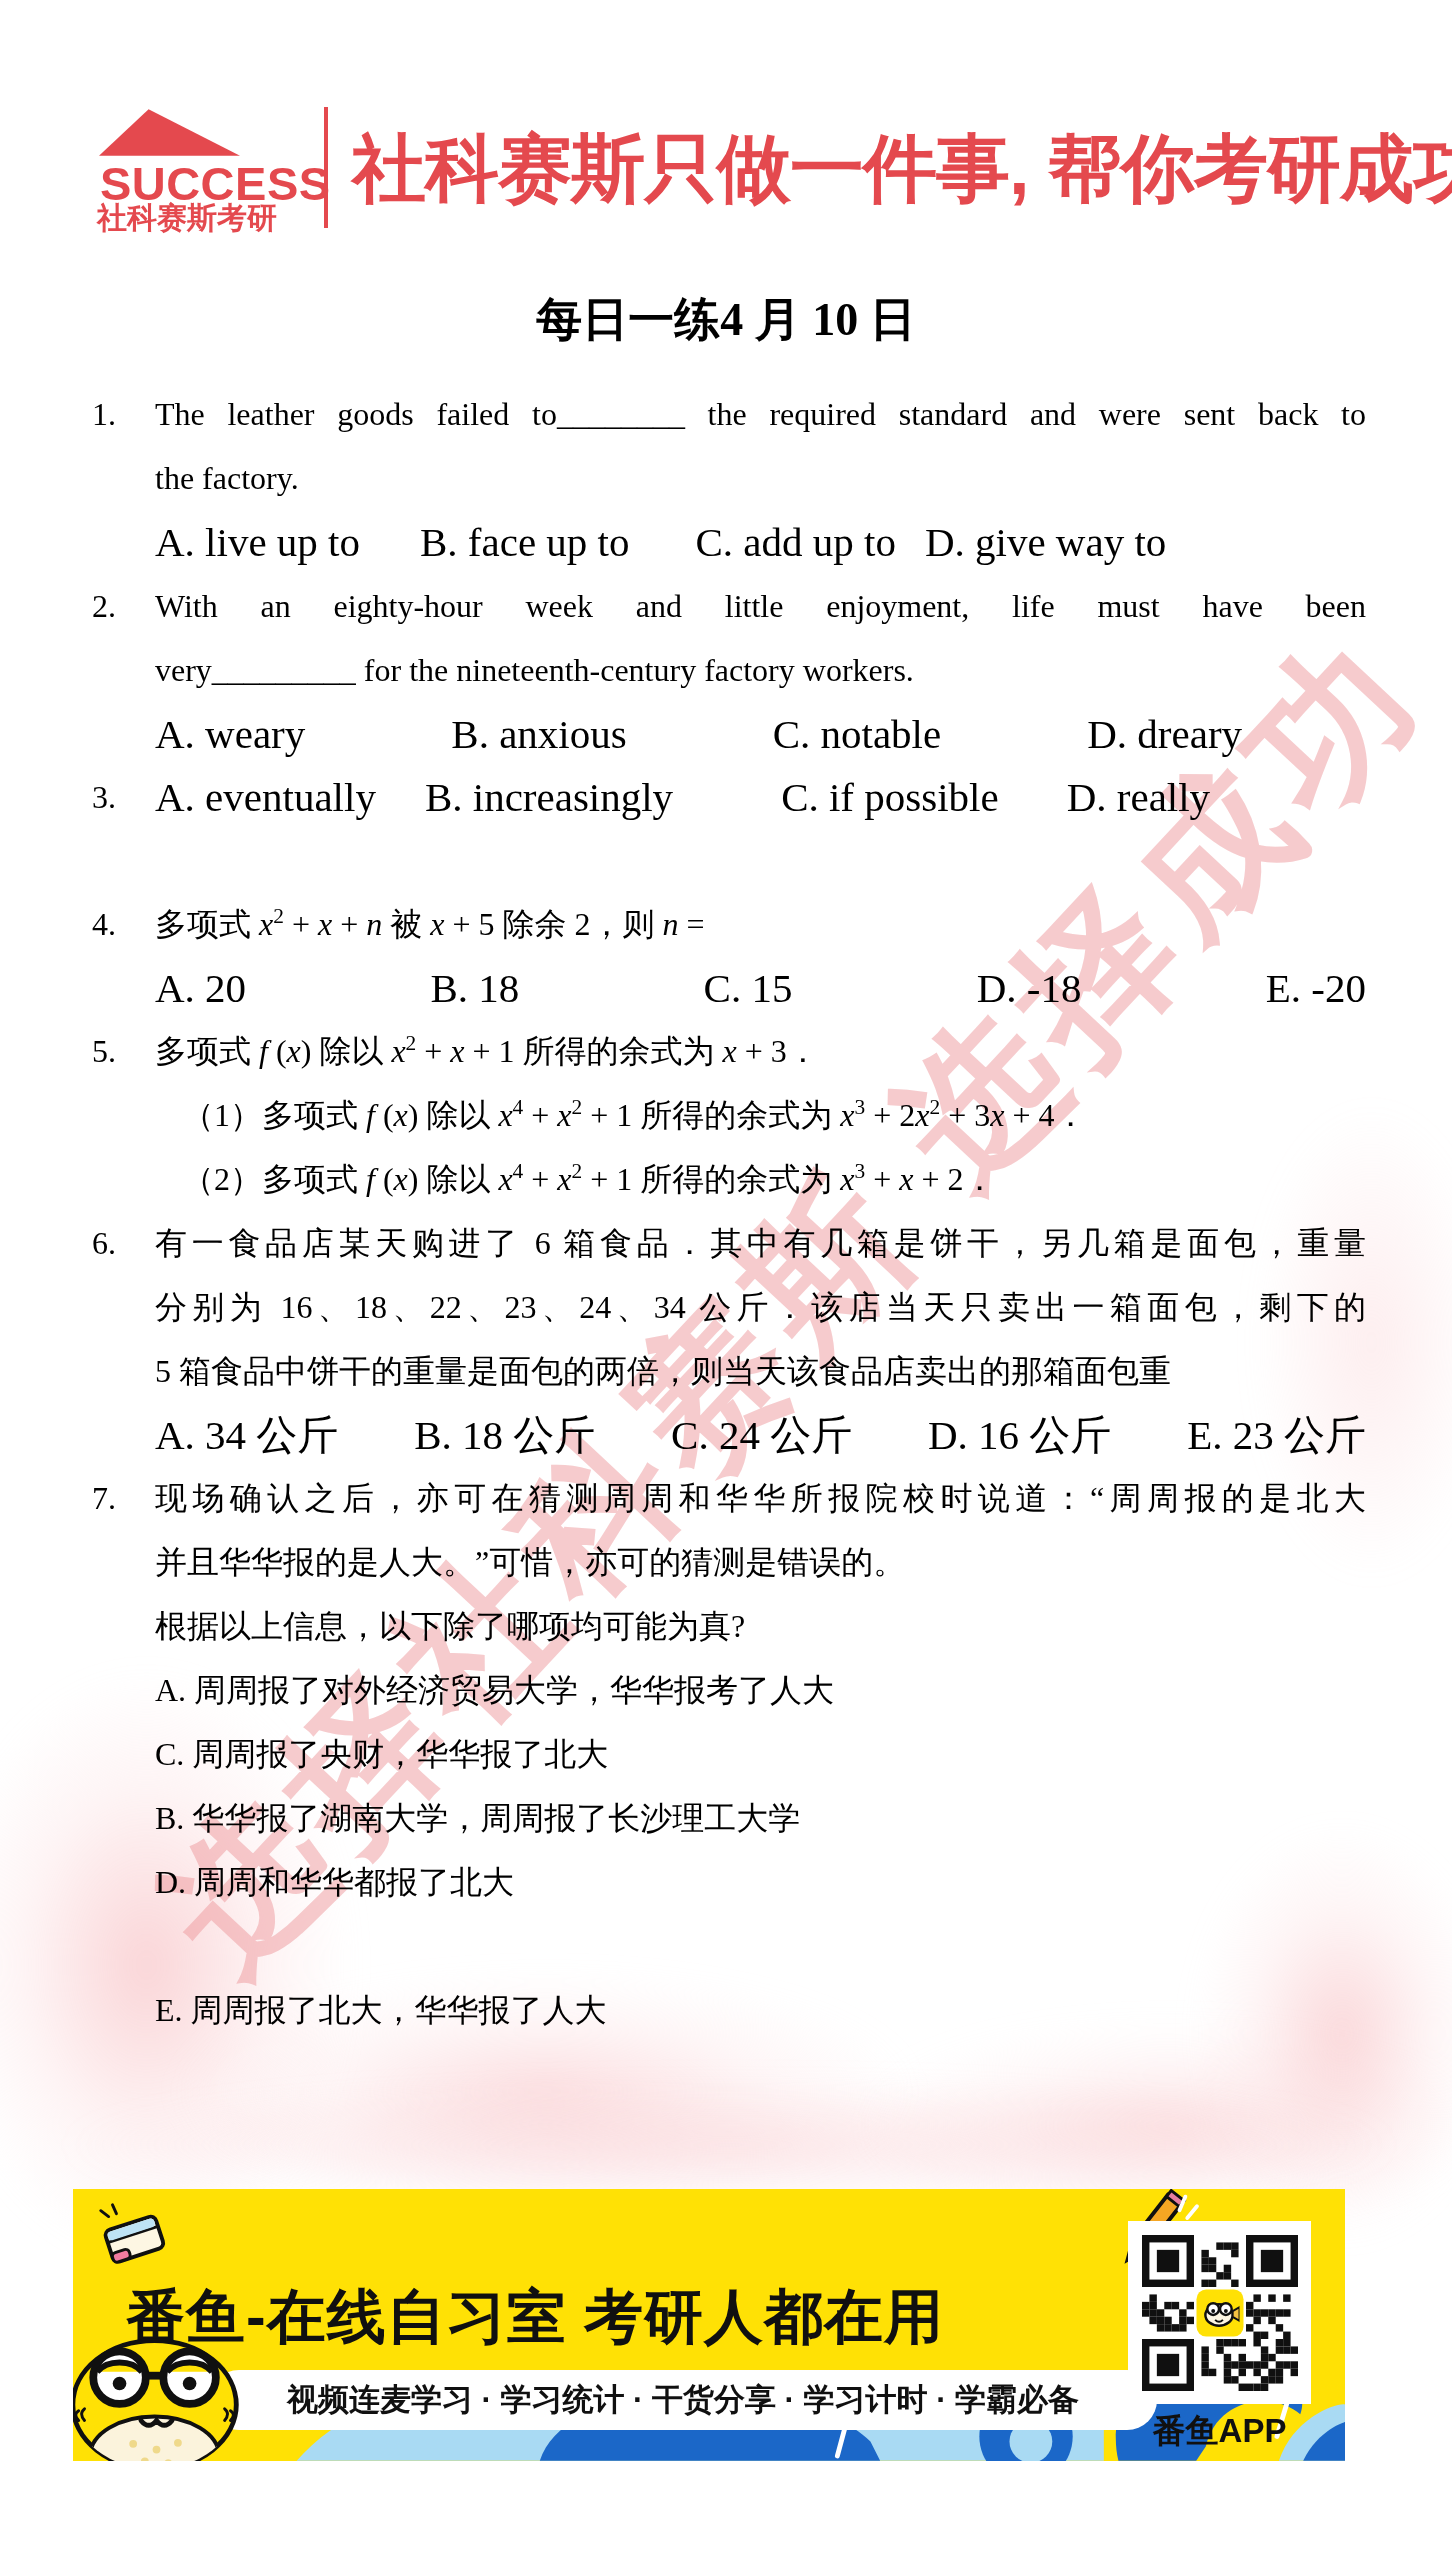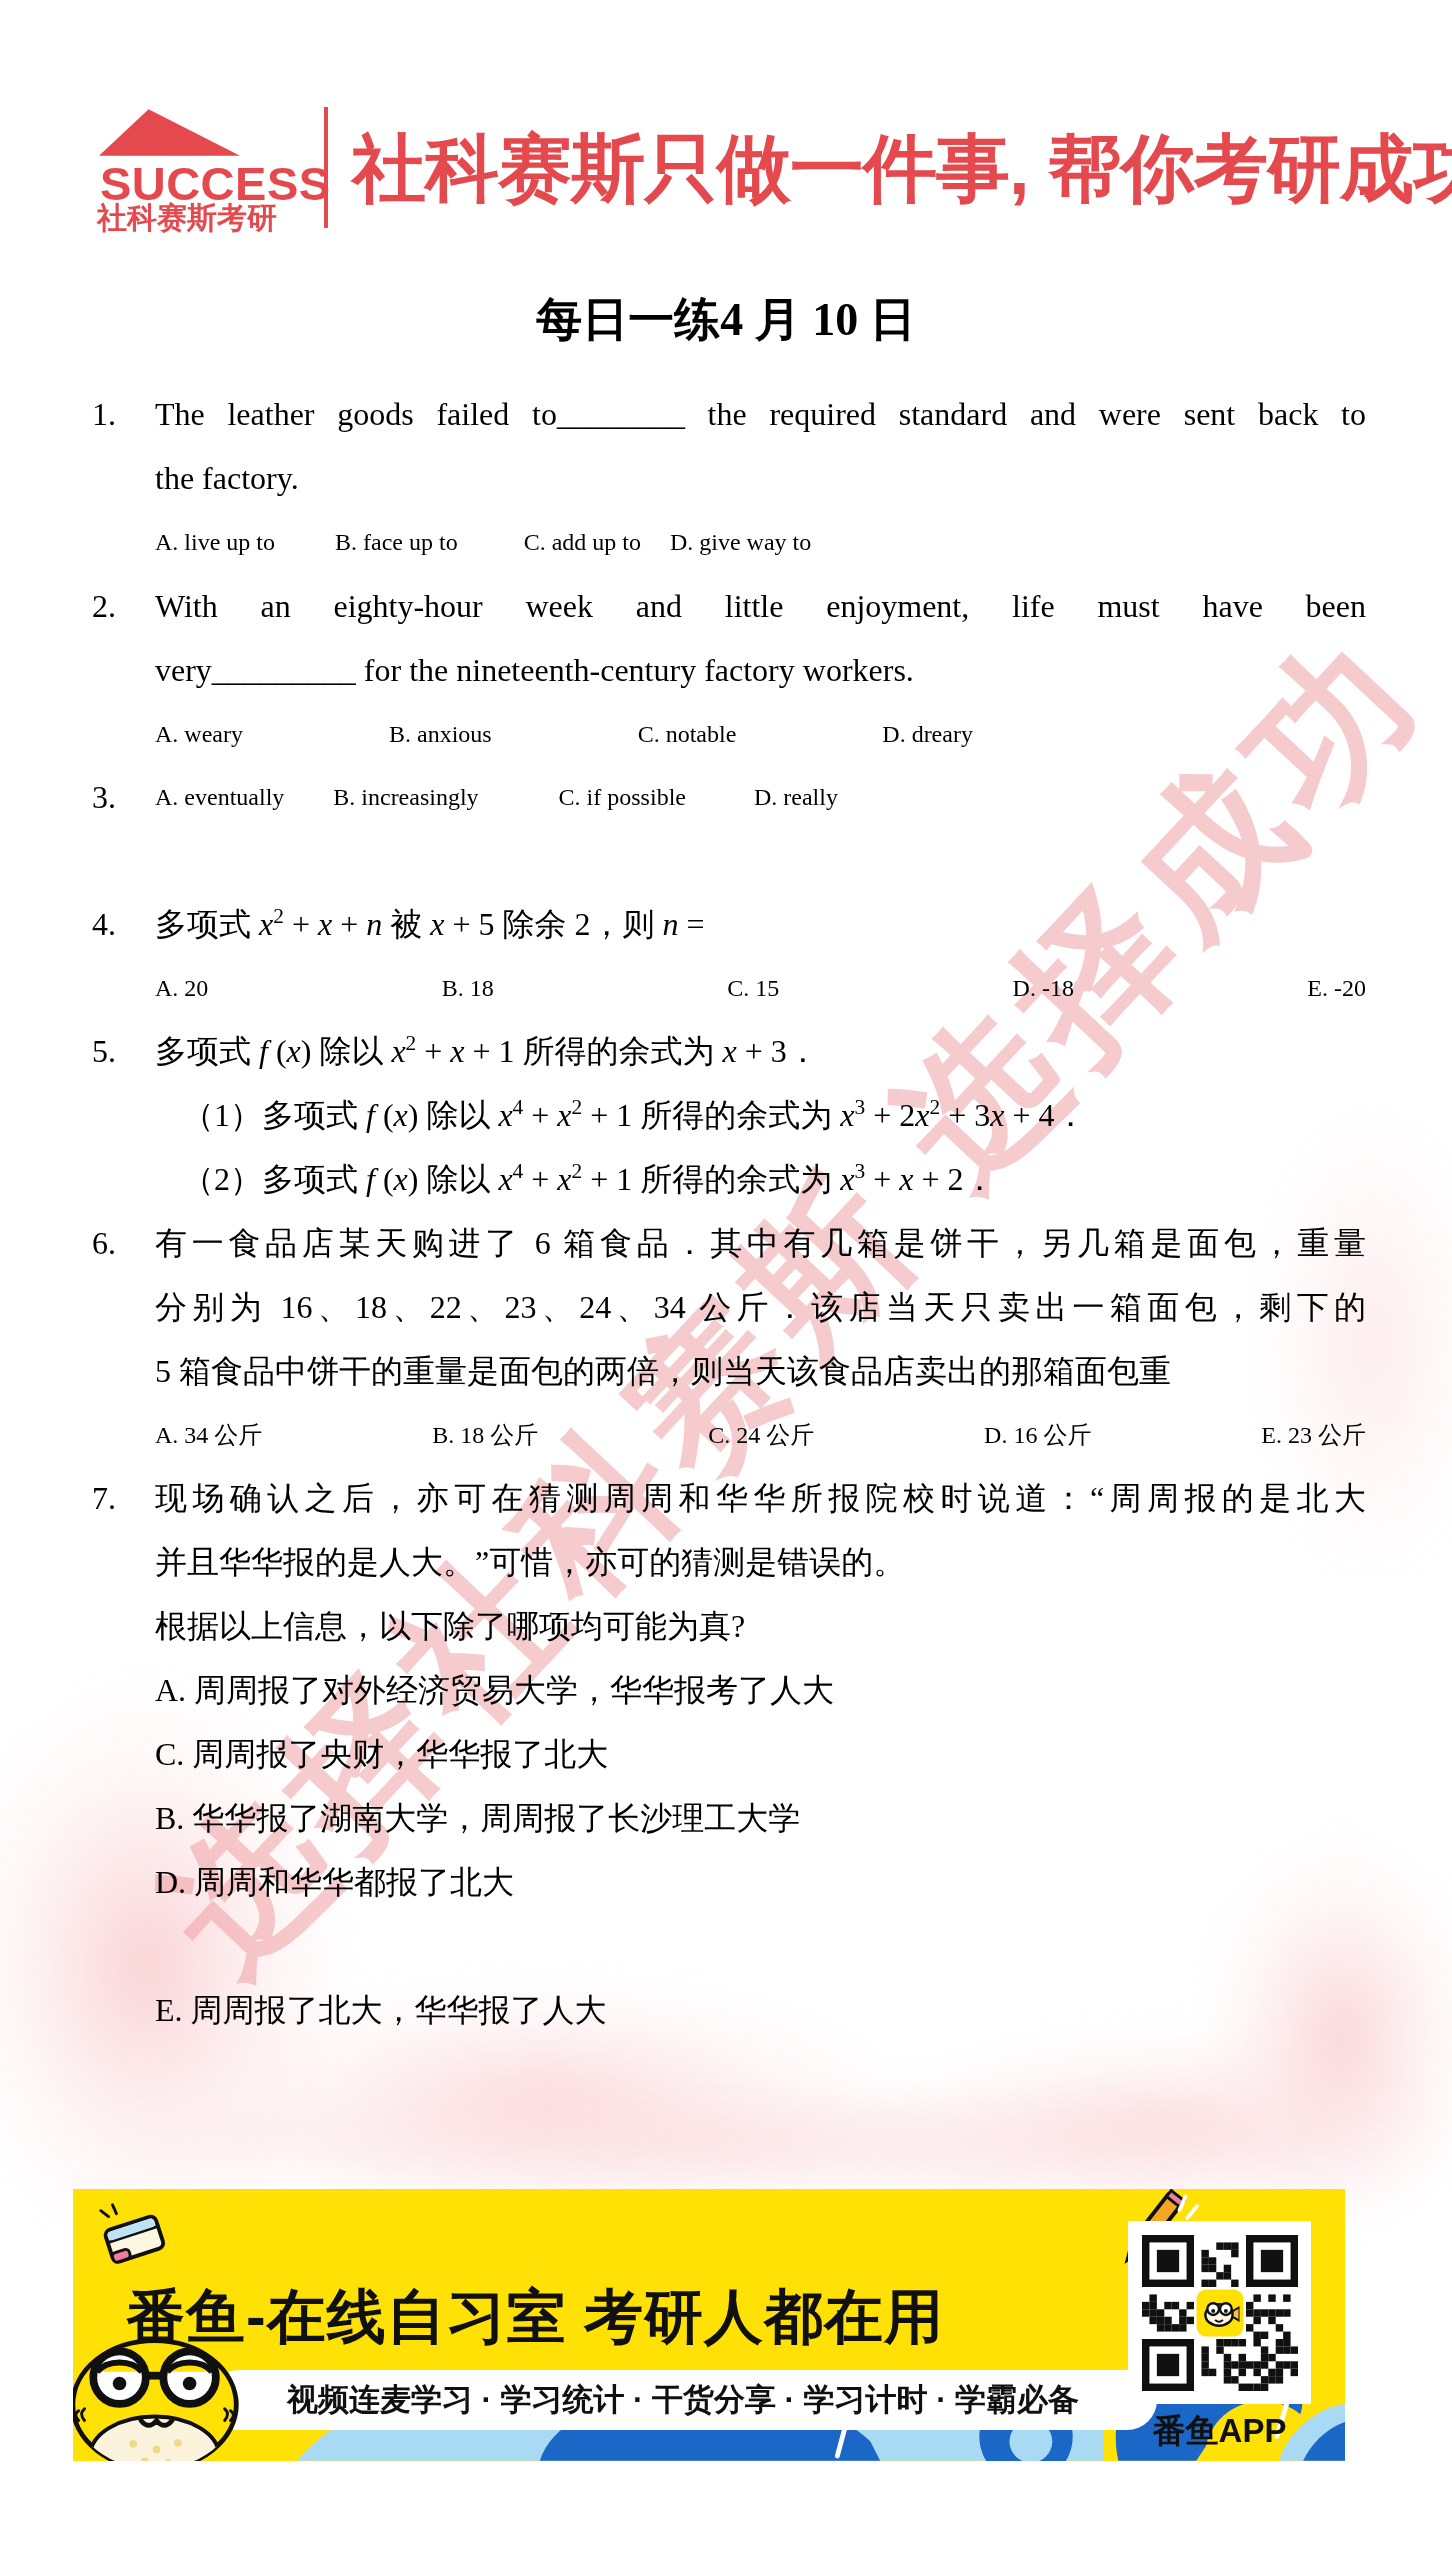--- a/index.html
+++ b/index.html
@@ -34,28 +34,28 @@
      font-weight:700;font-size:46px;white-space:nowrap;}
   
   .q{position:absolute;z-index:2;left:92px;width:1279px;}
   .q-num{position:absolute;left:0;top:0;width:58px;font-size:32px;line-height:64px;}
   .q-body{margin-left:63px;width:1211px;}
   .qline{font-size:32px;line-height:64px;white-space:nowrap;}
   .just{white-space:normal;text-align:justify;text-align-last:justify;}
   .indent{padding-left:27px;}
   .lead-sp{padding-left:15.6px;}
   .qline sup{font-size:21.4px;line-height:0;}
-  .optrow{font-size:24px;line-height:64px;white-space:nowrap;}
+  .optrow{font-size:41px;line-height:64px;white-space:nowrap;}
   .opt{display:inline-block;}
   .row-q1 .opt:nth-child(2){margin-left:60px}
   .row-q1 .opt:nth-child(3){margin-left:66px}
   .row-q1 .opt:nth-child(4){margin-left:29px}
   .row-q2 .opt+.opt{margin-left:146px}
   .row-q3 .opt:nth-child(2){margin-left:49px}
-  .row-q3 .opt:nth-child(3){margin-left:80px}
+  .row-q3 .opt:nth-child(3){margin-left:108px}
   .row-q3 .opt:nth-child(4){margin-left:68px}
   .row-spread{display:flex;justify-content:space-between;width:1211px;}
   .spacer{height:64px;}
   
   .banner{position:absolute;z-index:3;left:73px;top:2189px;width:1272px;height:272px;background:#FFE105;overflow:hidden;}
   .banner-headline{position:absolute;left:53px;top:89px;z-index:6;font-family:"Liberation Sans",sans-serif;
      font-weight:900;font-size:59px;letter-spacing:1px;color:#101010;white-space:nowrap;}
   .feature-pill{position:absolute;left:136px;top:181px;width:948px;height:60px;z-index:5;background:#fff;border-radius:31px;
      display:flex;align-items:center;justify-content:center;font-family:"Liberation Sans",sans-serif;
      font-weight:700;font-size:31px;color:#101010;white-space:nowrap;}

